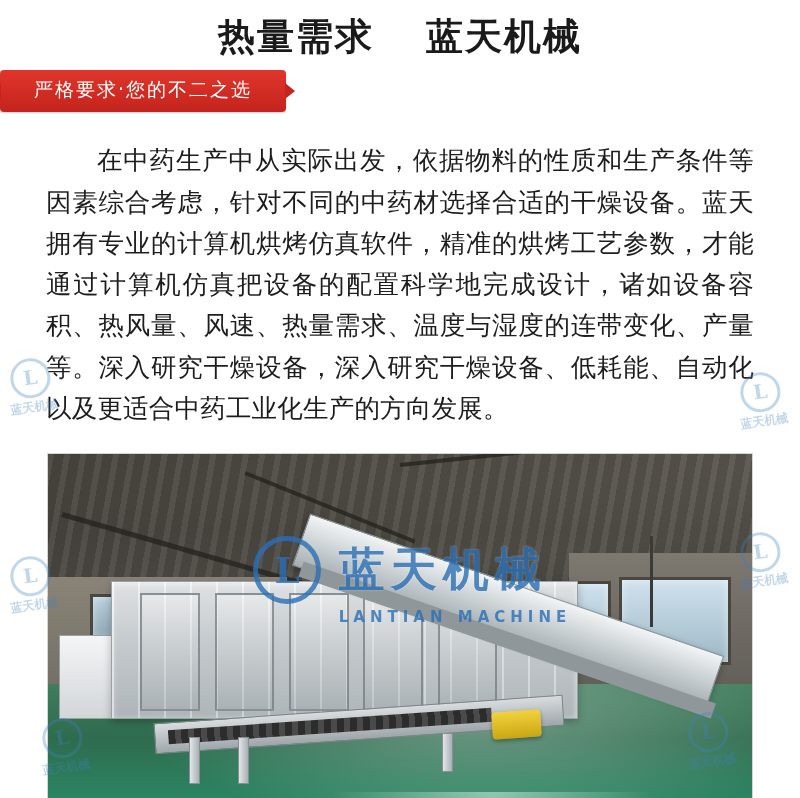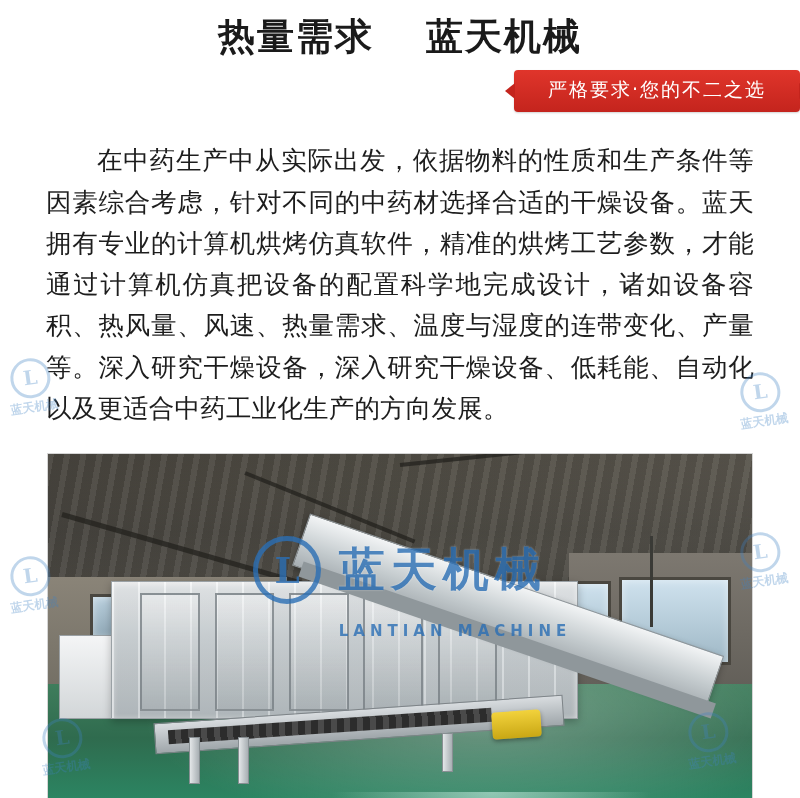--- a/index.html
+++ b/index.html
@@ -33,21 +33,21 @@
     padding-top: 14px;
     line-height: 1.25;
   }
   .headline .gap {
     display: inline-block;
     width: 22px;
   }
 
   .ribbon-wrap {
     display: flex;
-    justify-content: flex-end;
+    justify-content: flex-start;
     margin-top: 10px;
   }
   .ribbon {
     position: relative;
     background: linear-gradient(to bottom, #e0352b, #c4241d);
     color: #ffffff;
     font-size: 19px;
     letter-spacing: 2px;
     padding: 7px 34px 9px 34px;
     border-radius: 4px;
@@ -260,21 +260,21 @@
     font-size: 46px;
     letter-spacing: 6px;
     color: #2b6fb5;
     text-shadow: 0 0 2px rgba(255,255,255,0.55);
   }
   .wm-en {
     display: block;
     font-size: 15px;
     letter-spacing: 5px;
     color: #2b6fb5;
-    margin-top: 18px;
+    margin-top: 4px;
     padding-left: 110px;
   }
 
   .wm-small {
     width: 78px;
     height: 78px;
     opacity: 0.32;
     font-size: 12px;
     line-height: 1.05;
     text-align: center;

